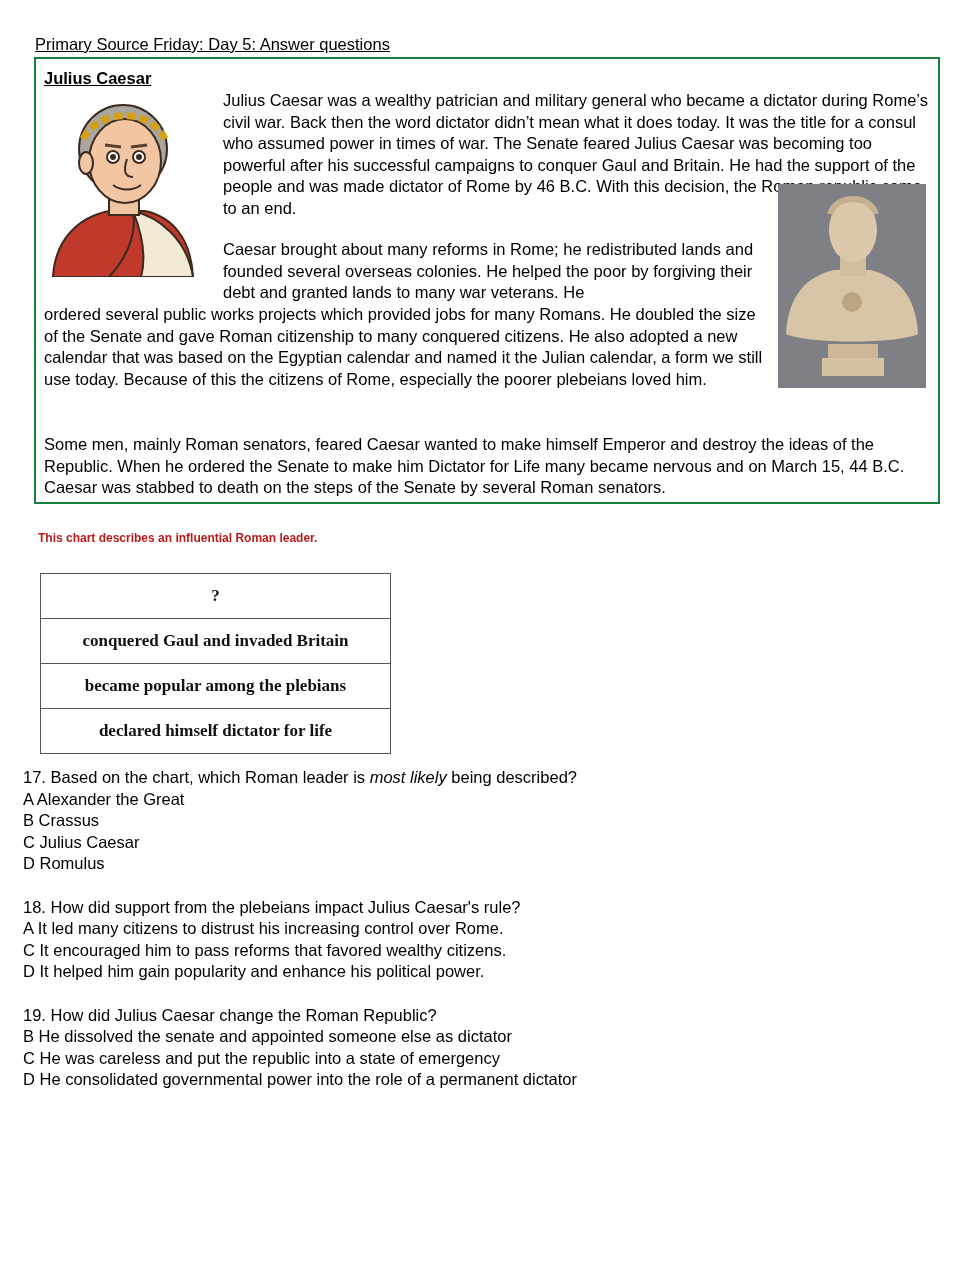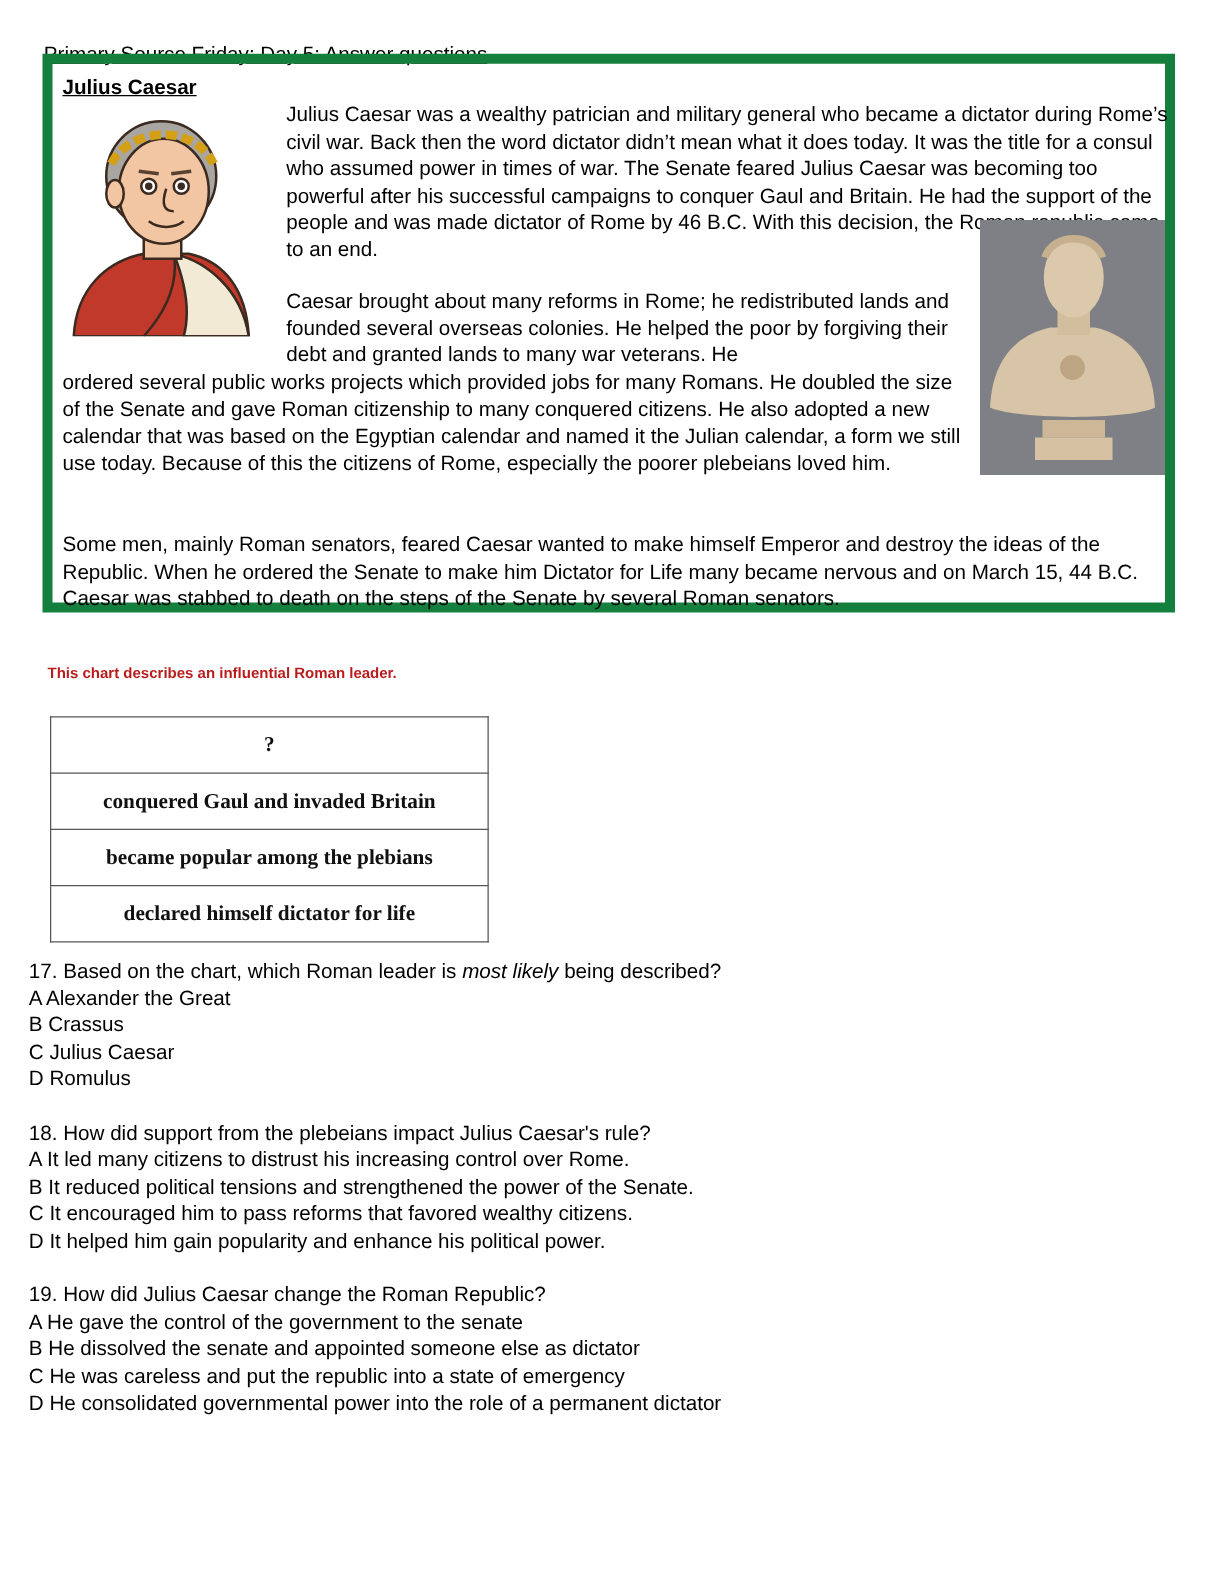--- a/index.html
+++ b/index.html
@@ -1,21 +1,21 @@
 <!DOCTYPE html>
 <html><head>
 <meta charset="utf-8">
 <style>
   html, body { margin: 0; padding: 0; background: #ffffff; }
   body { width: 979px; height: 1266px; position: relative; overflow: hidden;
          font-family: "Liberation Sans", sans-serif; color: #000; }
   .page-title { position: absolute; left: 35px; top: 35px; font-size: 16.5px; font-weight: normal;
                 text-decoration: underline; white-space: nowrap; }
-  .box { position: absolute; left: 34px; top: 43px; width: 906px; height: 447px;
-         border: 8px solid #15803d; box-sizing: border-box; }
+  .box { position: absolute; left: 34px; top: 57px; width: 906px; height: 447px;
+         border: 2px solid #15803d; box-sizing: border-box; }
   .box-title { position: absolute; left: 8px; top: 10px; font-size: 16.5px; font-weight: bold;
                text-decoration: underline; }
   .para { position: absolute; font-size: 16.5px; line-height: 21.6px; margin: 0; }
   .p1 { left: 187px; top: 31px; width: 715px; }
   .p2 { left: 187px; top: 180px; width: 555px; }
   .p3 { left: 8px; top: 245px; width: 730px; }
   .p4 { left: 8px; top: 375px; width: 890px; }
   .cartoon { position: absolute; left: 13px; top: 40px; width: 148px; height: 178px; }
   .bust { position: absolute; left: 742px; top: 125px; width: 148px; height: 204px; background: #7d7f83; }
   .chart-caption { position: absolute; left: 38px; top: 531px; font-size: 12px; font-weight: bold; color: #b91c1c; }
@@ -109,24 +109,22 @@
   <div class="q-block">
     <div class="q-line"><span>17. Based on the chart, which Roman leader is </span><i>most likely</i><span> being described?</span></div>
     <div class="q-line">A Alexander the Great</div>
     <div class="q-line">B Crassus</div>
     <div class="q-line">C Julius Caesar</div>
     <div class="q-line">D Romulus</div>
   </div>
   <div class="q-block">
     <div class="q-line">18. How did support from the plebeians impact Julius Caesar's rule?</div>
     <div class="q-line">A It led many citizens to distrust his increasing control over Rome.</div>
-    <div class="q-line">B It reduced political tensions and strengthened the power of the Senate.</div>
     <div class="q-line">C It encouraged him to pass reforms that favored wealthy citizens.</div>
     <div class="q-line">D It helped him gain popularity and enhance his political power.</div>
   </div>
   <div class="q-block">
     <div class="q-line">19. How did Julius Caesar change the Roman Republic?</div>
-    <div class="q-line">A He gave the control of the government to the senate</div>
     <div class="q-line">B He dissolved the senate and appointed someone else as dictator</div>
     <div class="q-line">C He was careless and put the republic into a state of emergency</div>
     <div class="q-line">D He consolidated governmental power into the role of a permanent dictator</div>
   </div>
 </div>
 
 </body></html>

